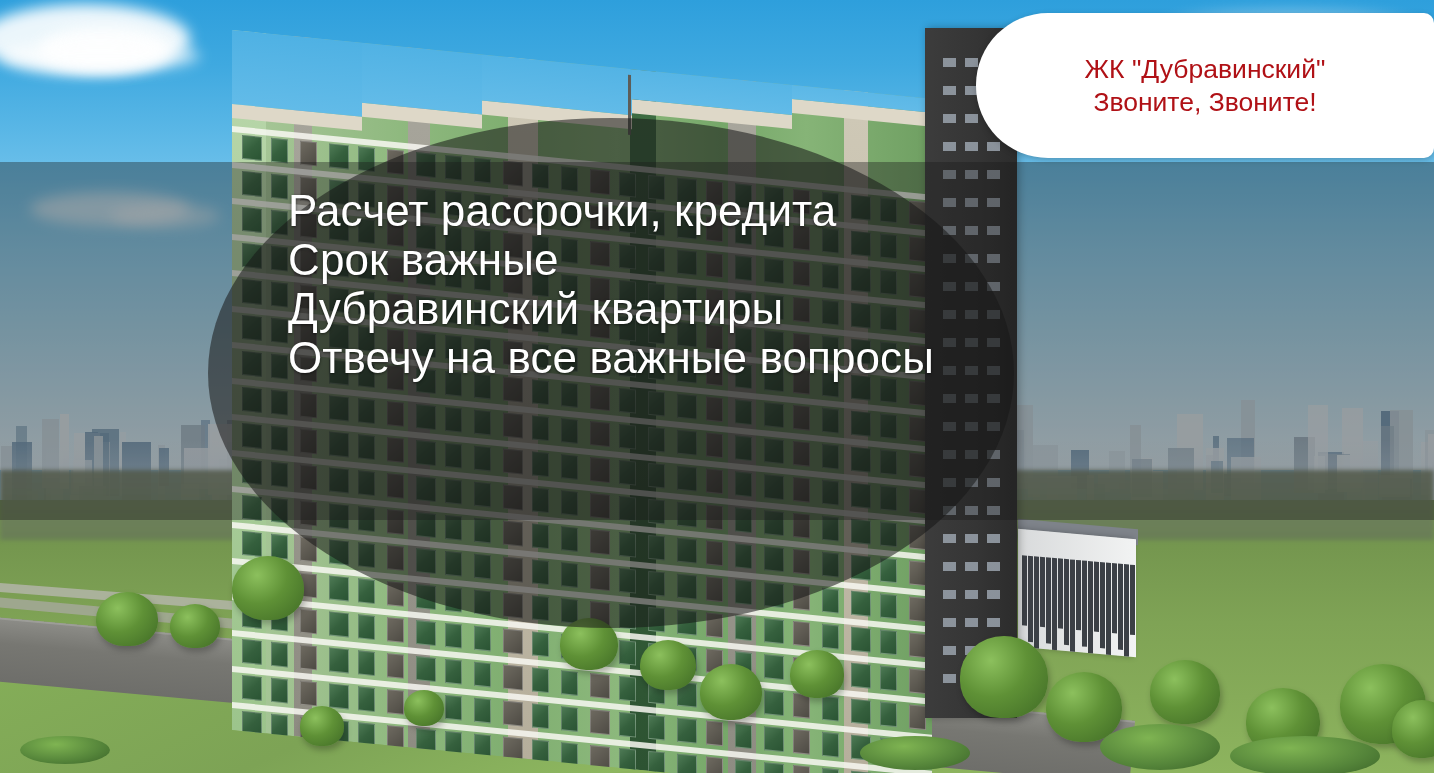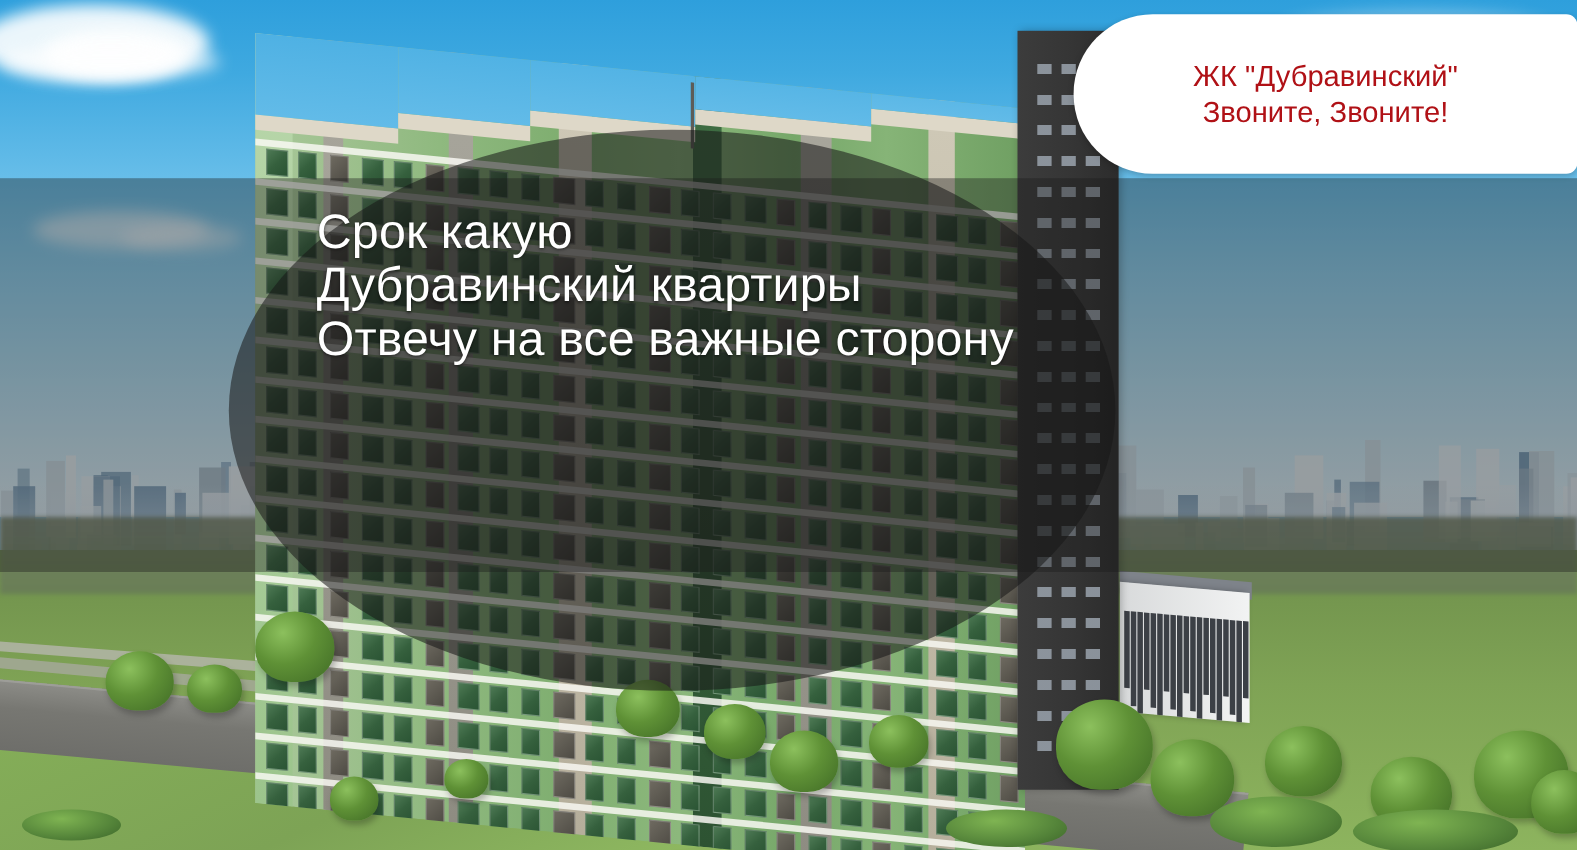--- a/index.html
+++ b/index.html
@@ -966,23 +966,24 @@
       <div class="shrub" style="left: 1100px; top: 724px; width: 120px; height: 46px;"></div>
       <div class="shrub" style="left: 1230px; top: 736px; width: 150px; height: 40px;"></div>
       <div class="shrub" style="left: 20px; top: 736px; width: 90px; height: 28px;"></div>
       <div class="shrub" style="left: 860px; top: 736px; width: 110px; height: 34px;"></div>
     </div>
 
   <div class="dark-circle"></div>
   <div class="text-band"></div>
 
   <div class="overlay-text" id="overlay-text">
-      <div>Срок какую</div>
+      <div>Расчет рассрочки, кредита</div>
+      <div>Срок важные</div>
       <div>Дубравинский квартиры</div>
-      <div>Отвечу на все важные сторону</div>
+      <div>Отвечу на все важные вопросы</div>
     </div>
 
   <div class="bubble">
     <div class="bubble-text" id="bubble-text">
         <div>ЖК "Дубравинский"</div>
         <div>Звоните, Звоните!</div>
       </div>
   </div>
 
 

